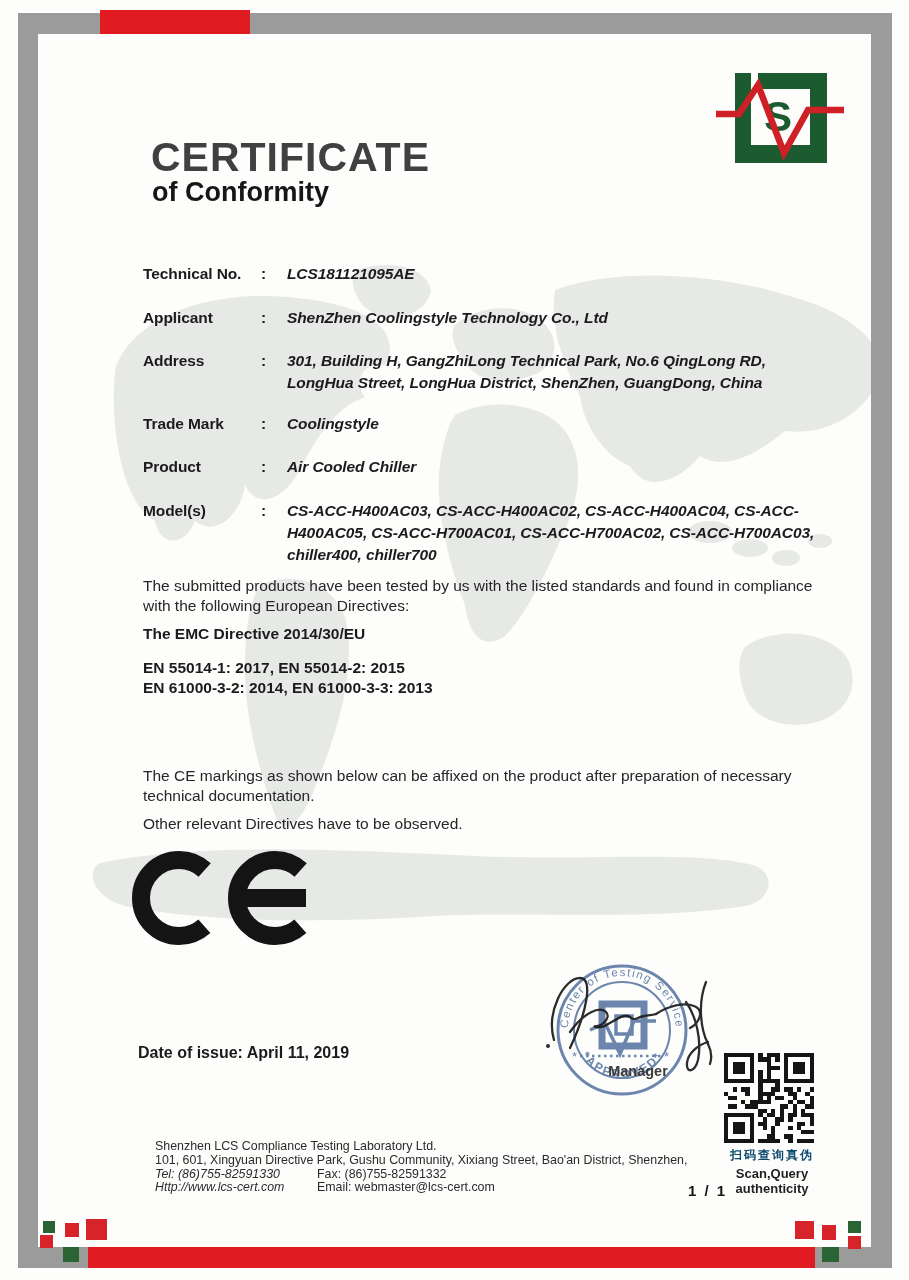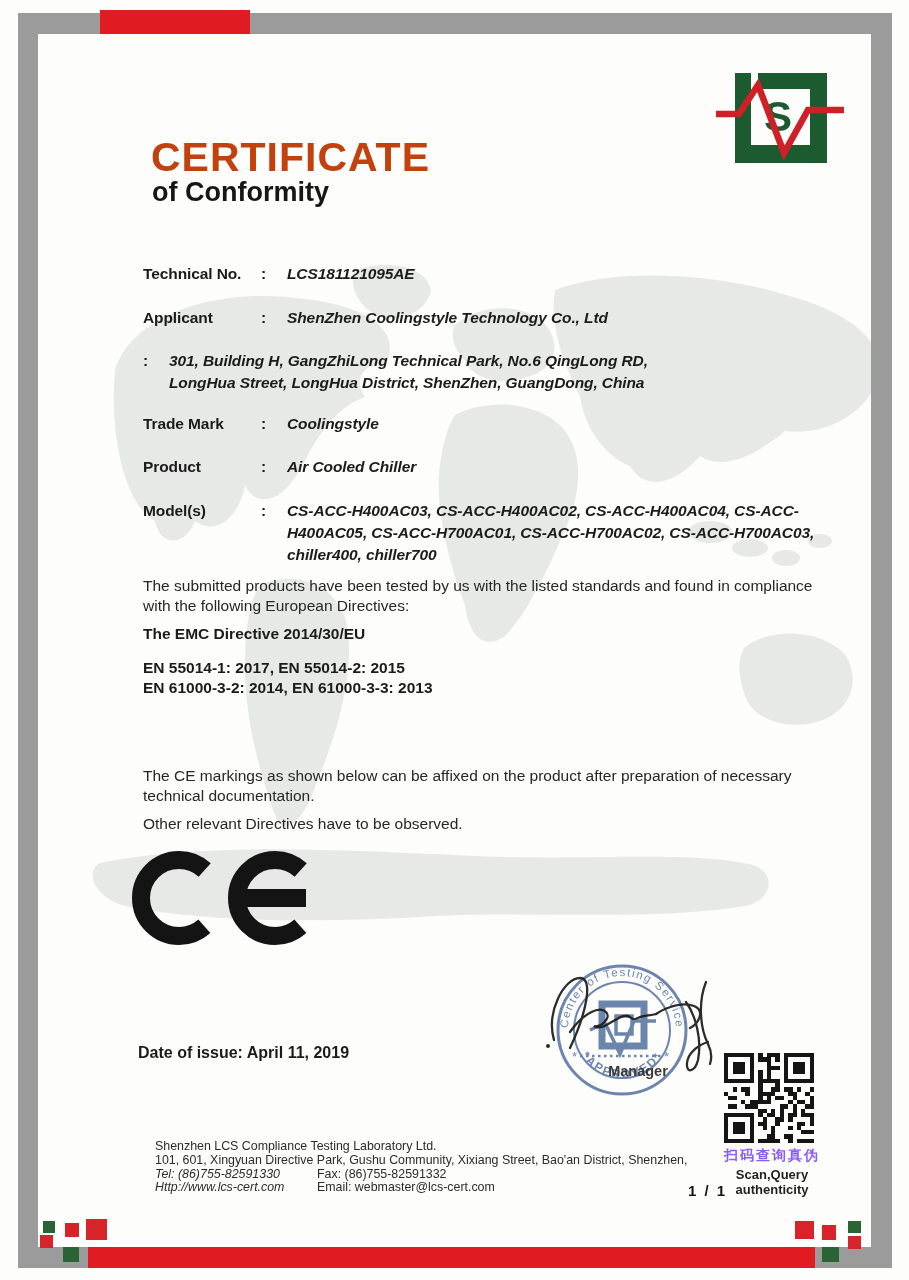--- a/index.html
+++ b/index.html
@@ -6,35 +6,35 @@
   .page{position:relative;width:909px;height:1280px;background:#fdfdfc;overflow:hidden;
         font-family:"Liberation Sans","DejaVu Sans",sans-serif;color:#1d1d1d;}
   .abs{position:absolute;}
   
   .bar{position:absolute;background:#9b9b9b;z-index:3;}
   .acc-red{position:absolute;background:#e01b22;z-index:4;}
   .sq{position:absolute;z-index:5;}
   
   .map{position:absolute;left:55px;top:255px;z-index:1;}
   
-  .title1{position:absolute;left:151px;top:134px;font-size:41px;font-weight:bold;letter-spacing:1px;color:#c2410c;z-index:6;}
+  .title1{position:absolute;left:151px;top:134px;font-size:41px;font-weight:bold;letter-spacing:1px;color:#404040;z-index:6;}
   .title2{position:absolute;left:152px;top:177px;font-size:27px;font-weight:bold;color:#161616;z-index:6;}
   
   .field-row{position:absolute;left:143px;display:flex;font-size:15.5px;line-height:22px;font-weight:bold;color:#1b1b1b;z-index:6;letter-spacing:-0.1px;}
   .f-label{width:118px;flex:none;}
   .f-colon{width:26px;flex:none;}
   .f-value{width:535px;font-style:italic;}
   
   .para{position:absolute;left:143px;width:672px;font-size:15.5px;line-height:20px;color:#262626;z-index:6;}
   .bold{font-weight:bold;color:#1b1b1b;}
   
   .date{position:absolute;left:138px;top:1044px;font-size:16px;font-weight:bold;color:#1b1b1b;z-index:6;}
   
   .qr-captions{position:absolute;left:700px;top:1147px;width:144px;text-align:center;z-index:6;}
-  .qr-zh{font-size:14px;font-weight:bold;color:#8b5cf6;letter-spacing:2px;}
+  .qr-zh{font-size:12px;font-weight:bold;color:#0c4a6e;letter-spacing:2px;}
   .qr-en{font-size:13px;font-weight:bold;color:#1f1f1f;margin-top:2px;}
   .pagenum{position:absolute;left:688px;top:1182px;font-size:15px;font-weight:bold;letter-spacing:2px;color:#161616;z-index:6;}
   
   .footer{position:absolute;left:155px;top:1140px;font-size:12.4px;line-height:13.8px;color:#2b2b2b;z-index:6;}
   .f-row{display:flex;}
   .f-c1{width:162px;flex:none;font-style:italic;}
   svg text{font-family:"Liberation Sans","DejaVu Sans",sans-serif;}
 </style>
 </head>
 <body>
@@ -92,20 +92,21 @@
     <span class="f-label">Technical No.</span>
       <span class="f-colon">:</span>
       <span class="f-value">LCS181121095AE</span>
   </div>
   <div class="field-row" style="top:307px">
     <span class="f-label">Applicant</span>
       <span class="f-colon">:</span>
       <span class="f-value">ShenZhen Coolingstyle Technology Co., Ltd</span>
   </div>
   <div class="field-row" style="top:350px">
+    <span class="f-label">Address</span>
       <span class="f-colon">:</span>
       <span class="f-value">301, Building H, GangZhiLong Technical Park, No.6 QingLong RD, LongHua Street, LongHua District, ShenZhen, GuangDong, China</span>
   </div>
   <div class="field-row" style="top:413px">
     <span class="f-label">Trade Mark</span>
       <span class="f-colon">:</span>
       <span class="f-value">Coolingstyle</span>
   </div>
   <div class="field-row" style="top:456px">
     <span class="f-label">Product</span>

